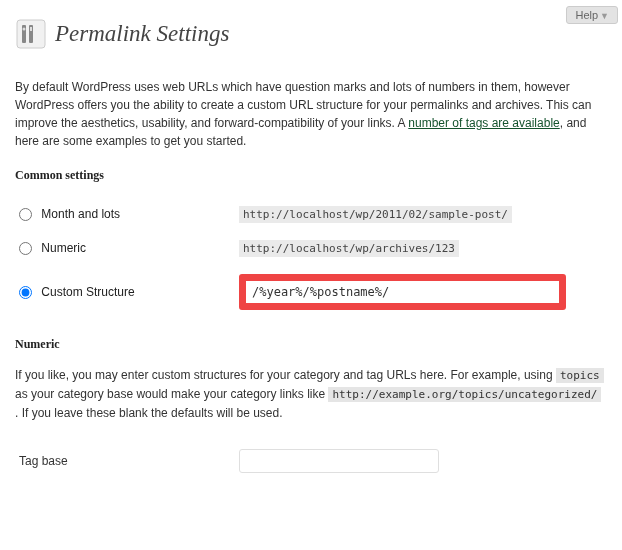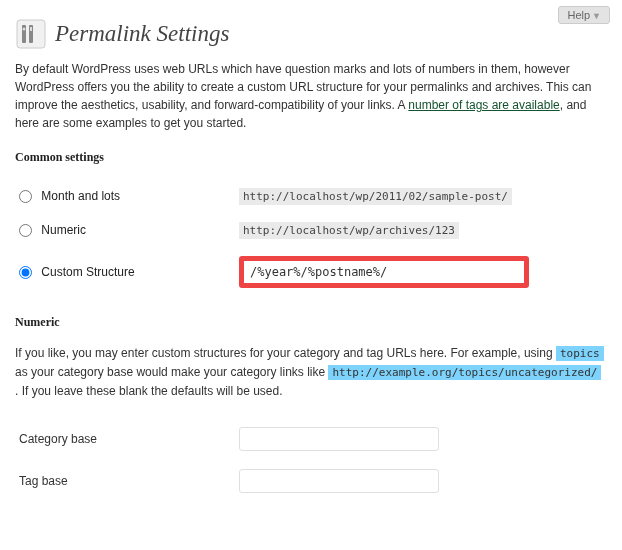--- a/index.html
+++ b/index.html
@@ -8,36 +8,36 @@
     font-size: 13px;
     color: #333;
     background: #fff;
     width: 622px;
     padding: 10px 15px 20px 15px;
     position: relative;
   }
   .help-btn {
     position: absolute;
     top: 6px;
-    right: 12px;
+    right: 4px;
     background: #e3e3e3;
     border: 1px solid #ccc;
     border-radius: 3px;
     padding: 2px 8px;
     font-family: Arial, sans-serif;
     font-size: 11px;
     color: #666;
     cursor: pointer;
   }
   .help-btn .arrow { font-size: 9px; color: #999; margin-left: 2px; }
   .page-header {
     display: flex;
     align-items: center;
     gap: 8px;
-    margin-bottom: 10px;
+    margin-bottom: 28px;
     margin-top: 8px;
   }
   .page-icon {
     width: 32px;
     height: 32px;
     display: flex;
     align-items: center;
     justify-content: center;
   }
   .page-title {
@@ -88,37 +88,37 @@
   code.example {
     font-family: Consolas, Monaco, monospace;
     font-size: 11px;
     background: #eaeaea;
     padding: 2px 4px;
     color: #444;
   }
   input.text-field {
     font-family: Consolas, Monaco, monospace;
     font-size: 12px;
-    border: 5px solid #ef4444;
+    border: 7px solid #ef4444;
     border-radius: 3px;
     padding: 4px 6px;
-    width: 290px;
+    width: 327px;
     background: #fff;
     color: #333;
   }
   .optional-text {
     font-family: Arial, sans-serif;
     font-size: 12px;
     line-height: 1.6;
     margin-bottom: 16px;
     color: #333;
   }
   .optional-text code {
     font-family: Consolas, Monaco, monospace;
-    background: #7dd3fc;
+    background: #e5e5e5;
     padding: 1px 4px;
     font-size: 11px;
   }
   .opt-table {
     width: 100%;
     border-collapse: collapse;
   }
   .opt-table td {
     padding: 9px 4px;
     vertical-align: middle;
@@ -196,22 +196,18 @@
   </table>
 
 <h3 class="section">Numeric</h3>
 
 <p class="optional-text">
   <span>If you like, you may enter custom structures for your category and tag URLs here. For example, using </span><code>topics</code><span> as your category base would make your category links like </span><code>http://example.org/topics/uncategorized/</code><span> . If you leave these blank the defaults will be used.</span>
 </p>
 
 <table class="opt-table">
   <tbody>
-      <tr>
-    <td class="lbl">Category base</td>
-    <td><input type="text" class="opt-field" value="" style=""></td>
-  </tr>
   <tr>
     <td class="lbl">Tag base</td>
     <td><input type="text" class="opt-field" value="" style=""></td>
   </tr>
 </tbody>
   </table>
 
 </body></html>

